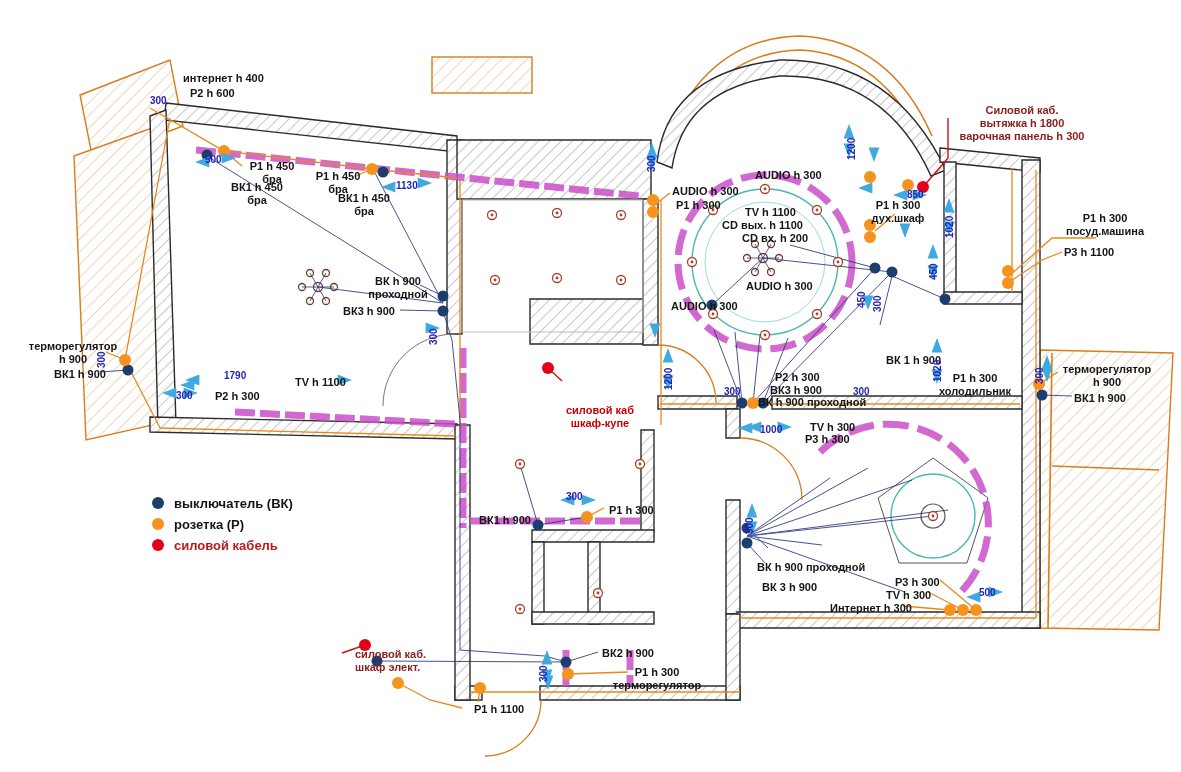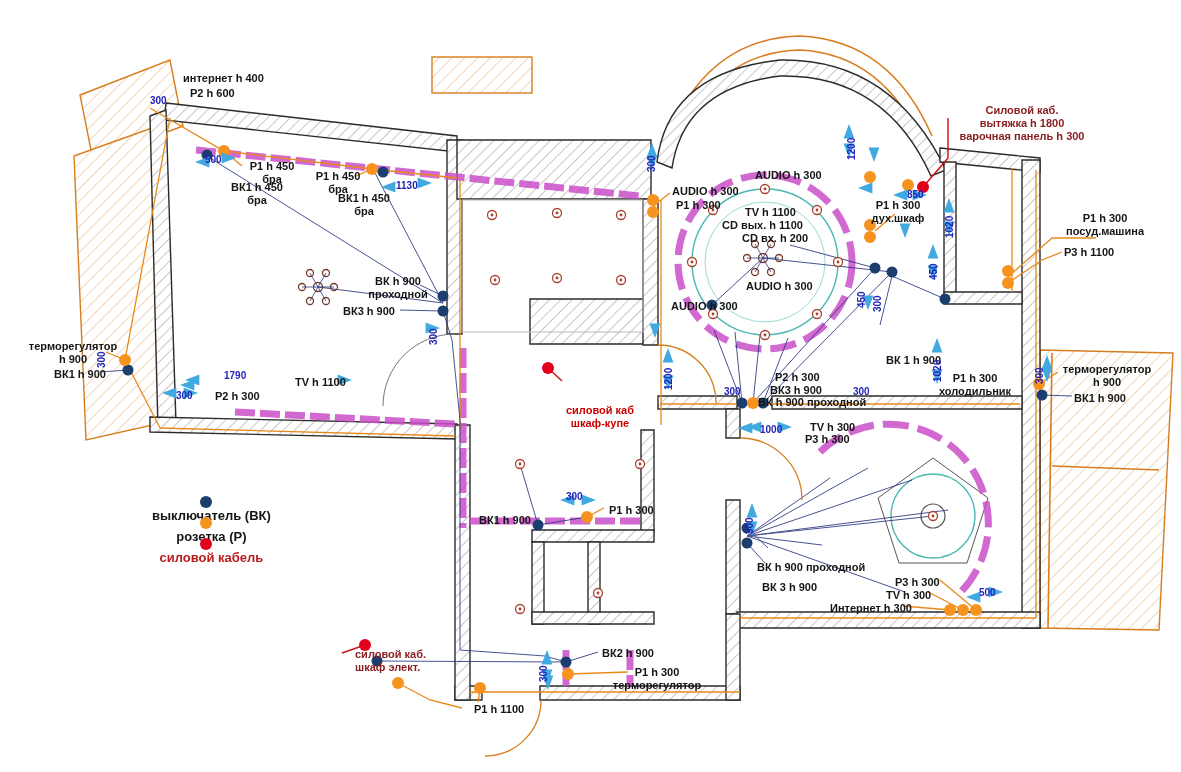--- a/index.html
+++ b/index.html
@@ -9,21 +9,21 @@
   #labels{position:absolute;left:0;top:0;width:1181px;height:772px;}
   .title{position:absolute;left:97px;top:8px;font:bold 17px "Liberation Sans",sans-serif;color:#1c1c1c;}
   .lbl{position:absolute;font:bold 11px "Liberation Sans",sans-serif;color:#151515;
        white-space:pre-line;line-height:1.18;}
   .lbl.ctr{transform:translateX(-50%);text-align:center;}
   .lbl.dim{color:#2323b8;font-size:10px;}
   .lbl.v{transform:rotate(-90deg);transform-origin:0 0;}
   .lbl.red{color:#cc0000;}
   .lbl.dred{color:#8b2020;}
   #legend{position:absolute;left:152px;top:496px;}
-  .leg-row{display:flex;align-items:center;margin-bottom:7px;height:14px;flex-direction:column;}
+  .leg-row{display:flex;align-items:center;margin-bottom:7px;height:14px;}
   .leg-dot{width:12px;height:12px;border-radius:50%;margin-right:10px;flex:0 0 12px;}
   .leg-lab{font:bold 13px "Liberation Sans",sans-serif;color:#151515;white-space:nowrap;}
 </style>
 </head>
 <body>
 
 <div id="plan">
 
   <svg width="1181" height="772" viewBox="0 0 1181 772">
     <defs>

